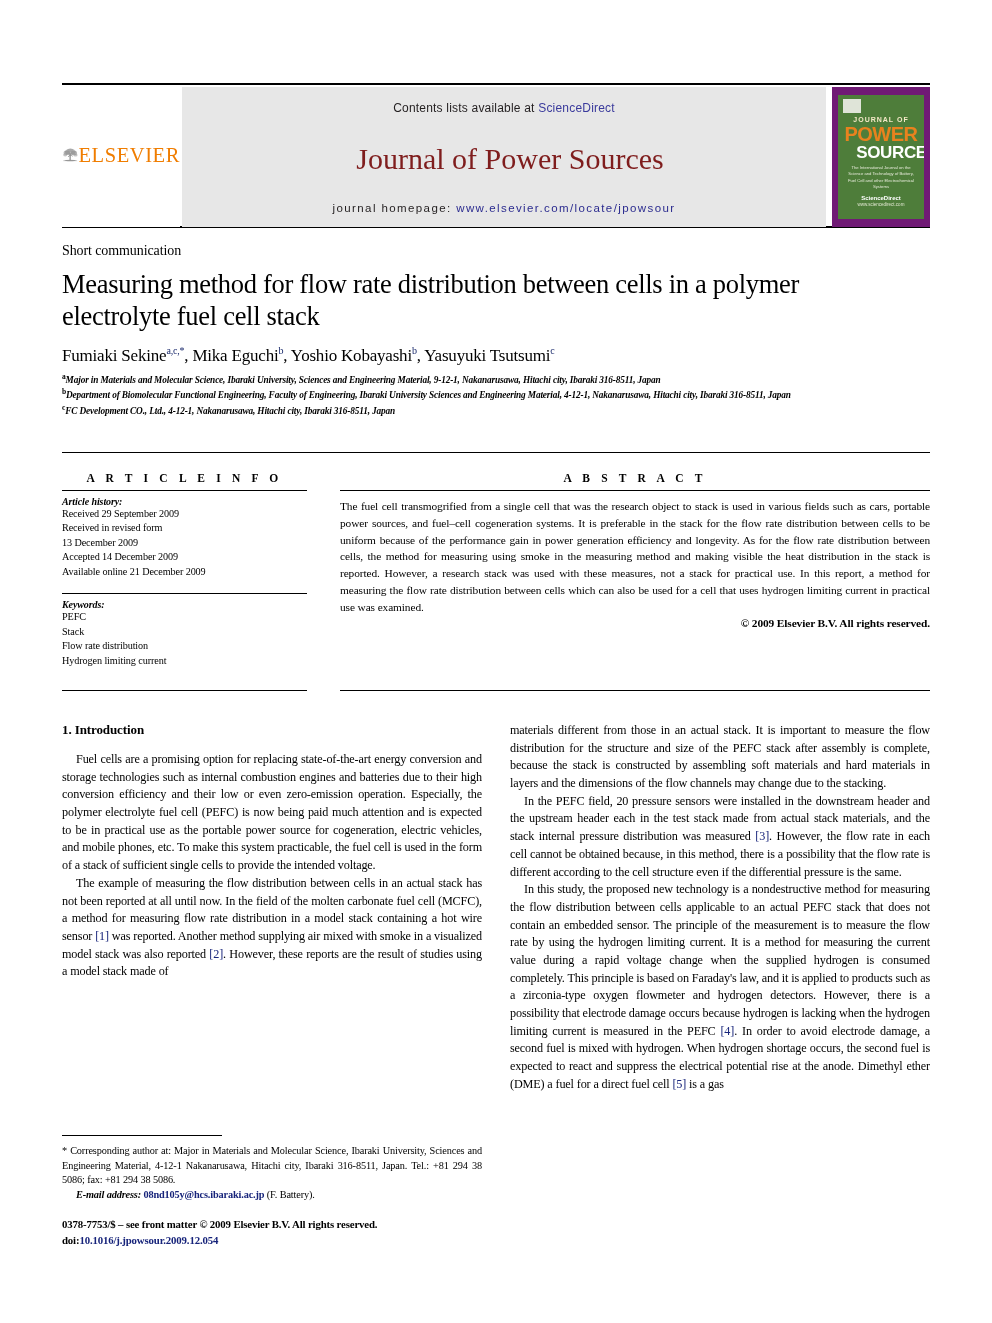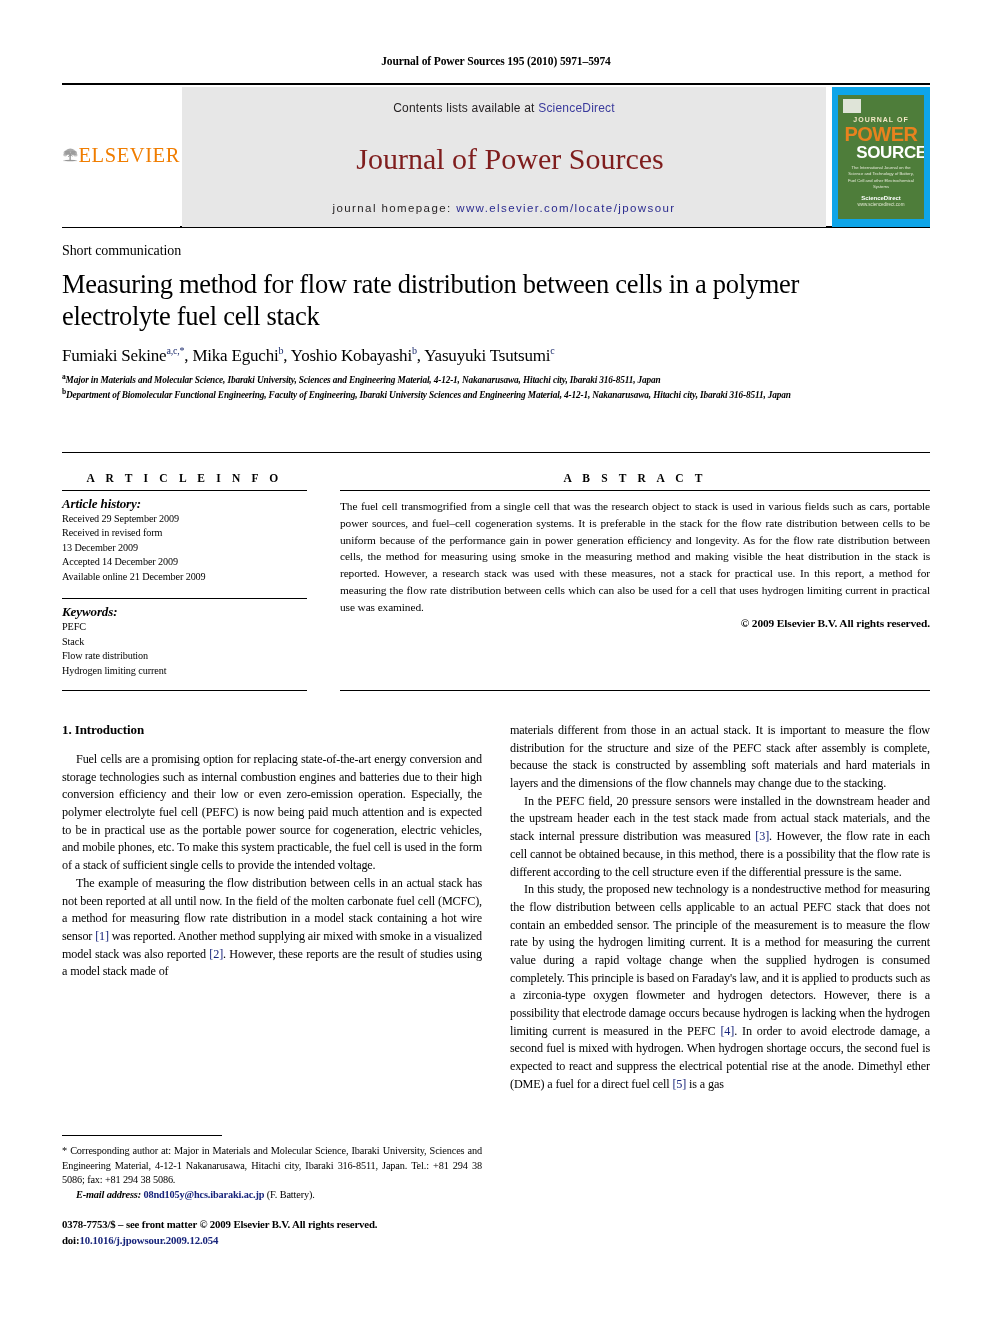--- a/index.html
+++ b/index.html
@@ -110,21 +110,21 @@
   }
   .homepage-line .url { color: #2b2b8f; }
 
   .cover-block {
     width: 98px;
     flex: 0 0 98px;
     margin-left: 6px;
     display: flex;
     align-items: center;
     justify-content: center;
-    background: #0ea5e9;
+    background: #701a75;
   }
   .cover {
     width: 86px;
     height: 124px;
     background: #4e7d3a;
     position: relative;
     overflow: hidden;
     box-sizing: border-box;
   }
   .cover .cov-top {
@@ -227,21 +227,21 @@
   .sec-head {
     font-family: "Liberation Serif", serif;
     font-size: 11.5px;
     font-weight: bold;
     letter-spacing: 4.2px;
     margin: 0 0 6px 0;
     text-align: center;
   }
   .hr-thick { border-top: 1.8px solid #000; margin: 0; height:0; }
   .info-sub {
-    font-size: 13px;
+    font-size: 10px;
     font-style: italic;
     font-weight: bold;
     margin-top: 5px;
     letter-spacing: -0.1px;
   }
   .info-line {
     font-size: 10.2px;
     line-height: 1.42;
     letter-spacing: -0.1px;
   }
@@ -313,21 +313,20 @@
     font-weight: bold;
     letter-spacing: -0.15px;
   }
   .imprint .doi-link { color: #16237a; }
 </style>
 </head>
 <body>
 
 <div class="page">
 
-  <div class="running-head">Journal of Power Sources 195 (2010) 5971–5974</div>
 
   <div class="masthead">
     <div class="masthead-inner">
 
       <div class="elsevier-block">
         <svg class="tree-svg" width="102" height="92" viewBox="0 0 102 92">
           <g fill="#6e6e6e">
             <ellipse cx="52" cy="26" rx="34" ry="19" fill="#8d8d8d" opacity="0.55"></ellipse>
             <ellipse cx="30" cy="32" rx="20" ry="14" fill="#7d7d7d" opacity="0.55"></ellipse>
             <ellipse cx="74" cy="33" rx="20" ry="14" fill="#7d7d7d" opacity="0.55"></ellipse>
@@ -367,22 +366,23 @@
       </div>
 
     </div>
   </div>
 
   <div class="artcat">Short communication</div>
   <div class="title">Measuring method for flow rate distribution between cells in a polymer electrolyte fuel cell stack</div>
   <div class="authors">Fumiaki Sekine<sup>a,c,</sup><sup>*</sup>, Mika Eguchi<sup>b</sup>, Yoshio Kobayashi<sup>b</sup>, Yasuyuki Tsutsumi<sup>c</sup></div>
 
   <div class="affils">
-    <div><sup>a</sup><span>Major in Materials and Molecular Science, Ibaraki University, Sciences and Engineering Material, 4-12-1, Nakanarusawa, Hitachi city, Ibaraki 316-8511, Japan</span></div>
+    <div><sup>a</sup><span>Major in Materials and Molecular Science, Ibaraki University, Sciences and Engineering Material, 9-12-1, Nakanarusawa, Hitachi city, Ibaraki 316-8511, Japan</span></div>
     <div><sup>b</sup><span>Department of Biomolecular Functional Engineering, Faculty of Engineering, Ibaraki University Sciences and Engineering Material, 4-12-1, Nakanarusawa, Hitachi city, Ibaraki 316-8511, Japan</span></div>
+    <div><sup>c</sup><span>FC Development CO., Ltd., 4-12-1, Nakanarusawa, Hitachi city, Ibaraki 316-8511, Japan</span></div>
   </div>
 
   <div class="rule-top"></div>
 
   <div class="info-col">
     <div class="sec-head">A R T I C L E   I N F O</div>
     <div class="hr-thick"></div>
     <div class="info-sub">Article history:</div>
     <div class="info-line">Received 29 September 2009</div>
     <div class="info-line">Received in revised form</div>

